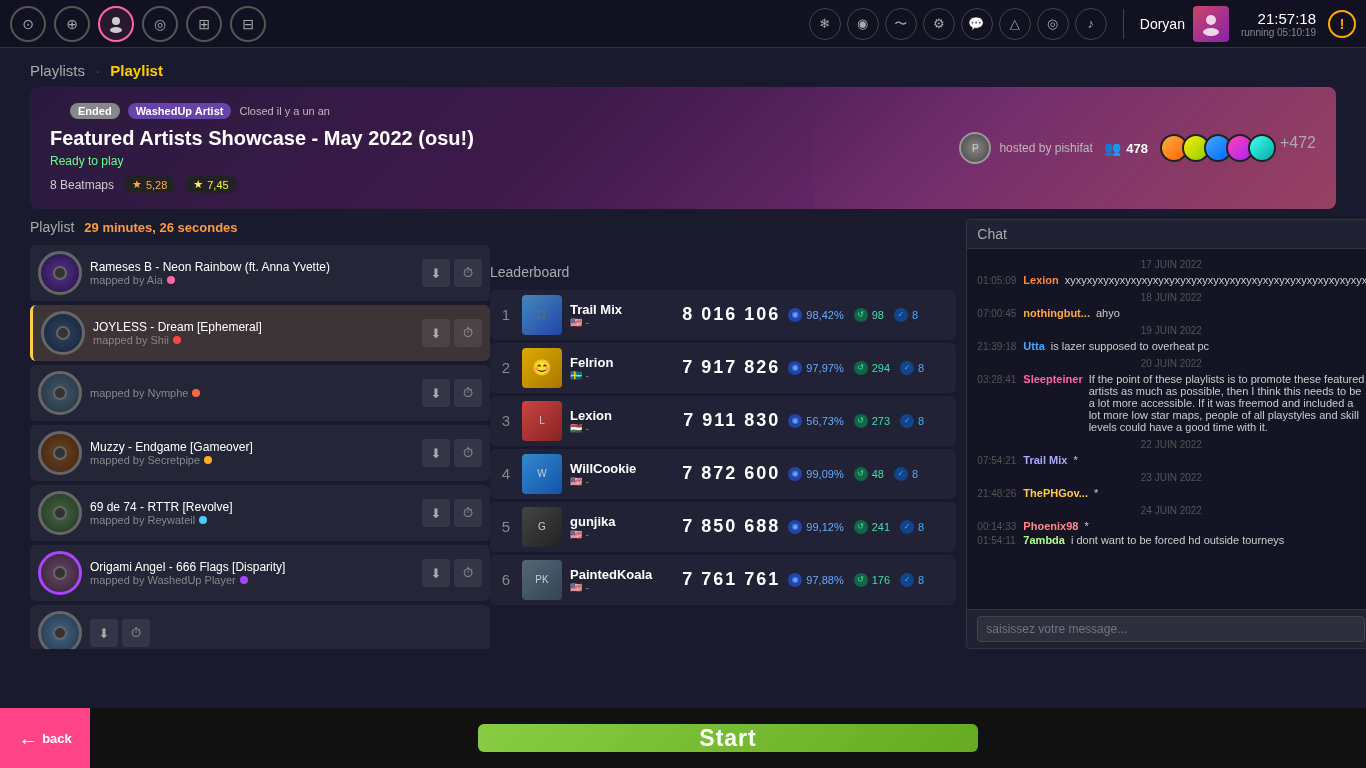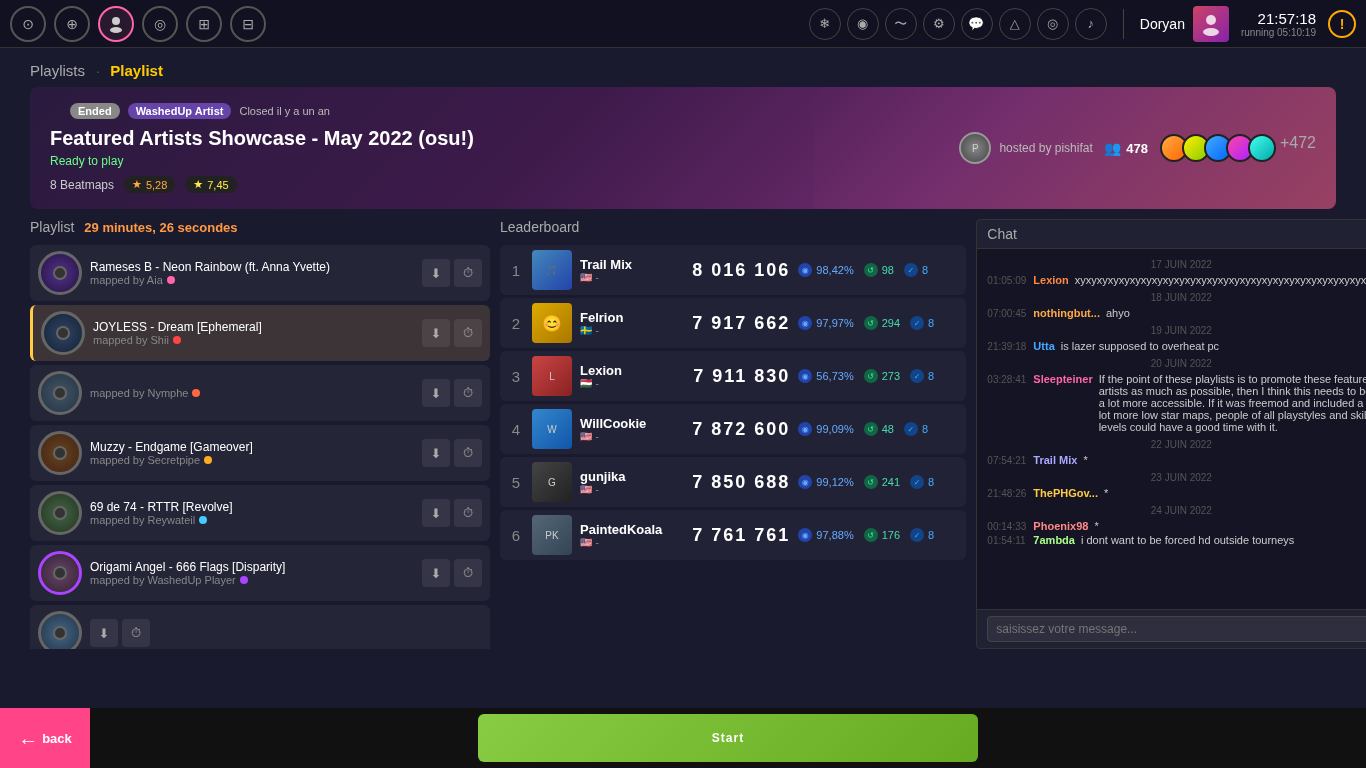--- a/index.html
+++ b/index.html
@@ -384,24 +384,24 @@
       cursor: pointer;
       display: flex;
       align-items: center;
       justify-content: center;
       font-size: 13px;
     }
 
     
     .leaderboard-panel {
       flex: 1;
-      margin-left: 10px;
       margin-right: 10px;
       display: flex;
       flex-direction: column;
+      justify-content: center;
     }
     .lb-header {
       font-size: 14px;
       color: #aaa;
       margin-bottom: 10px;
     }
     .lb-entries {
       display: flex;
       flex-direction: column;
       gap: 3px;
@@ -593,25 +593,25 @@
       flex: 1;
       display: flex;
       justify-content: center;
       padding: 0 20px;
     }
     .start-btn {
       background: linear-gradient(135deg, #88cc44, #66aa22);
       border: none;
       border-radius: 6px;
       color: #fff;
-      font-size: 12px;
+      font-size: 23px;
       font-weight: bold;
       cursor: pointer;
       width: 500px;
-      height: 48px;
+      height: 28px;
       display: flex;
       align-items: center;
       justify-content: center;
       letter-spacing: 1px;
     }
 
     
     ::-webkit-scrollbar { width: 4px; }
     ::-webkit-scrollbar-track { background: rgba(255,255,255,0.03); }
     ::-webkit-scrollbar-thumb { background: #444; border-radius: 2px; }
@@ -873,21 +873,21 @@
       <div class="lb-entry">
         <span class="lb-rank">2</span>
         <div class="lb-avatar av-felrion" style="display:flex;align-items:center;justify-content:center;font-size:16px;">😊</div>
         <div class="lb-name">
           <div class="lb-username">Felrion</div>
           <div class="lb-flag">
               <span>🇸🇪</span>
               <span>-</span>
             </div>
         </div>
-        <div class="lb-score">7 917 662</div>
+        <div class="lb-score">7 917 826</div>
         <div class="lb-stats">
           <div class="lb-stat-row">
             <span class="stat-icon acc">◉</span>
             <span class="stat-acc">97,97%</span>
             <span class="stat-icon combo" style="margin-left:6px;">↺</span>
             <span class="stat-combo">294</span>
             <span class="stat-icon check" style="margin-left:6px;">✓</span>
             <span class="stat-check">8</span>
           </div>
         </div>

